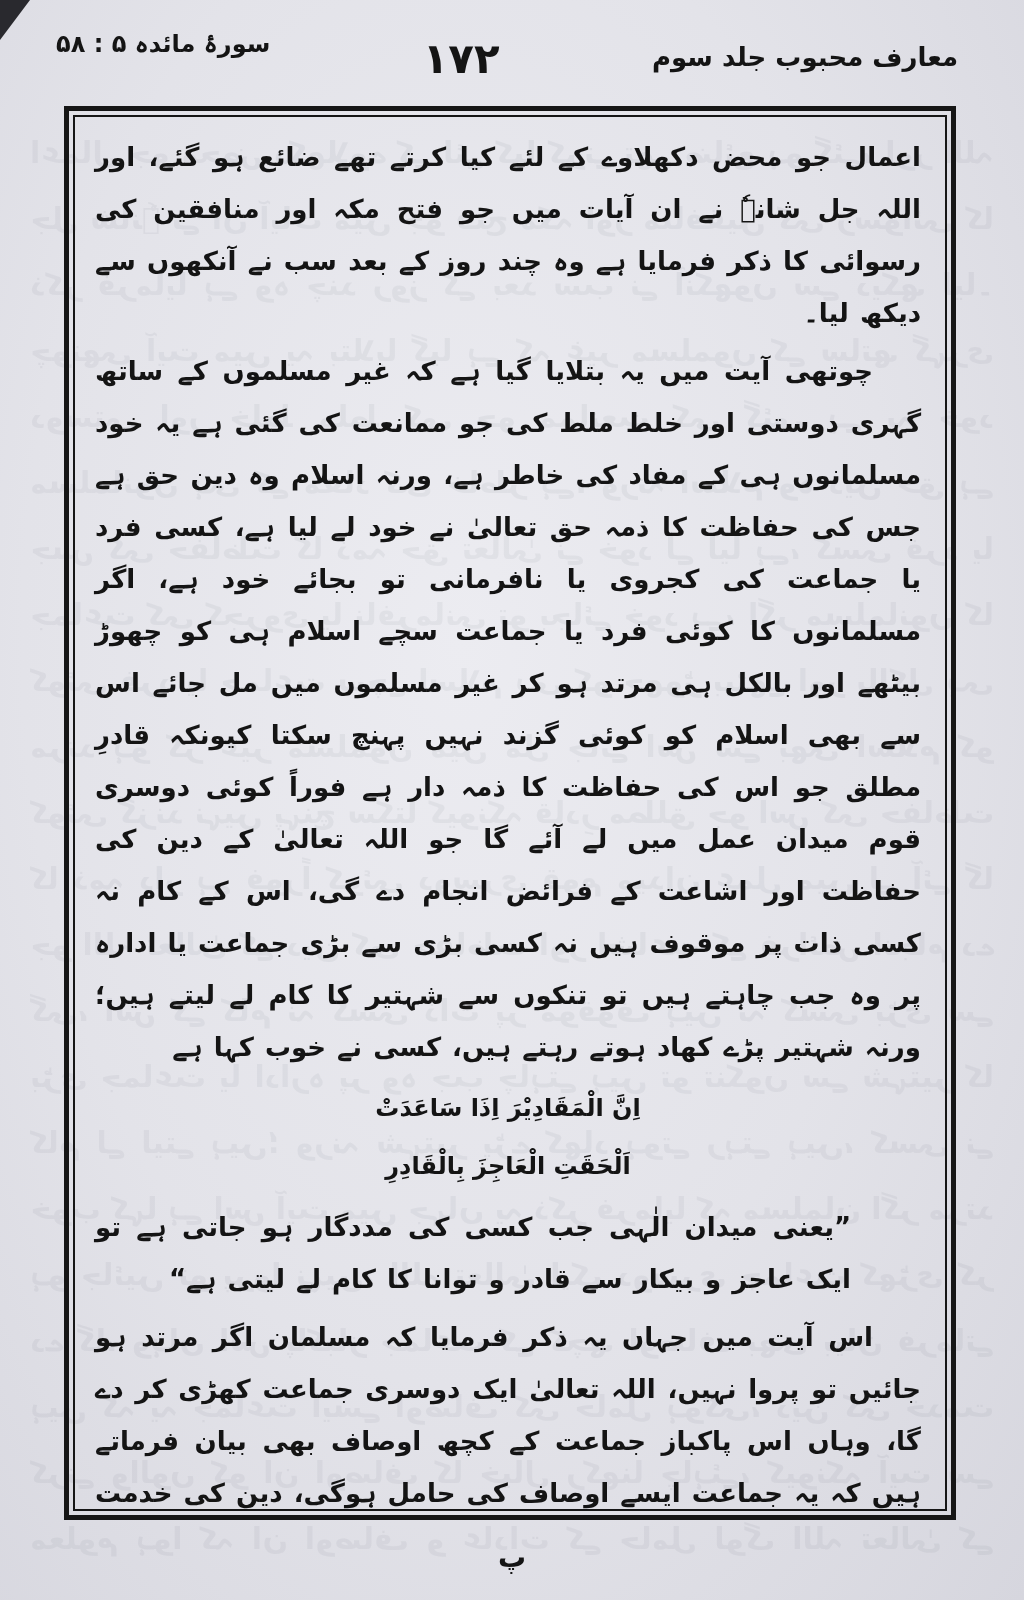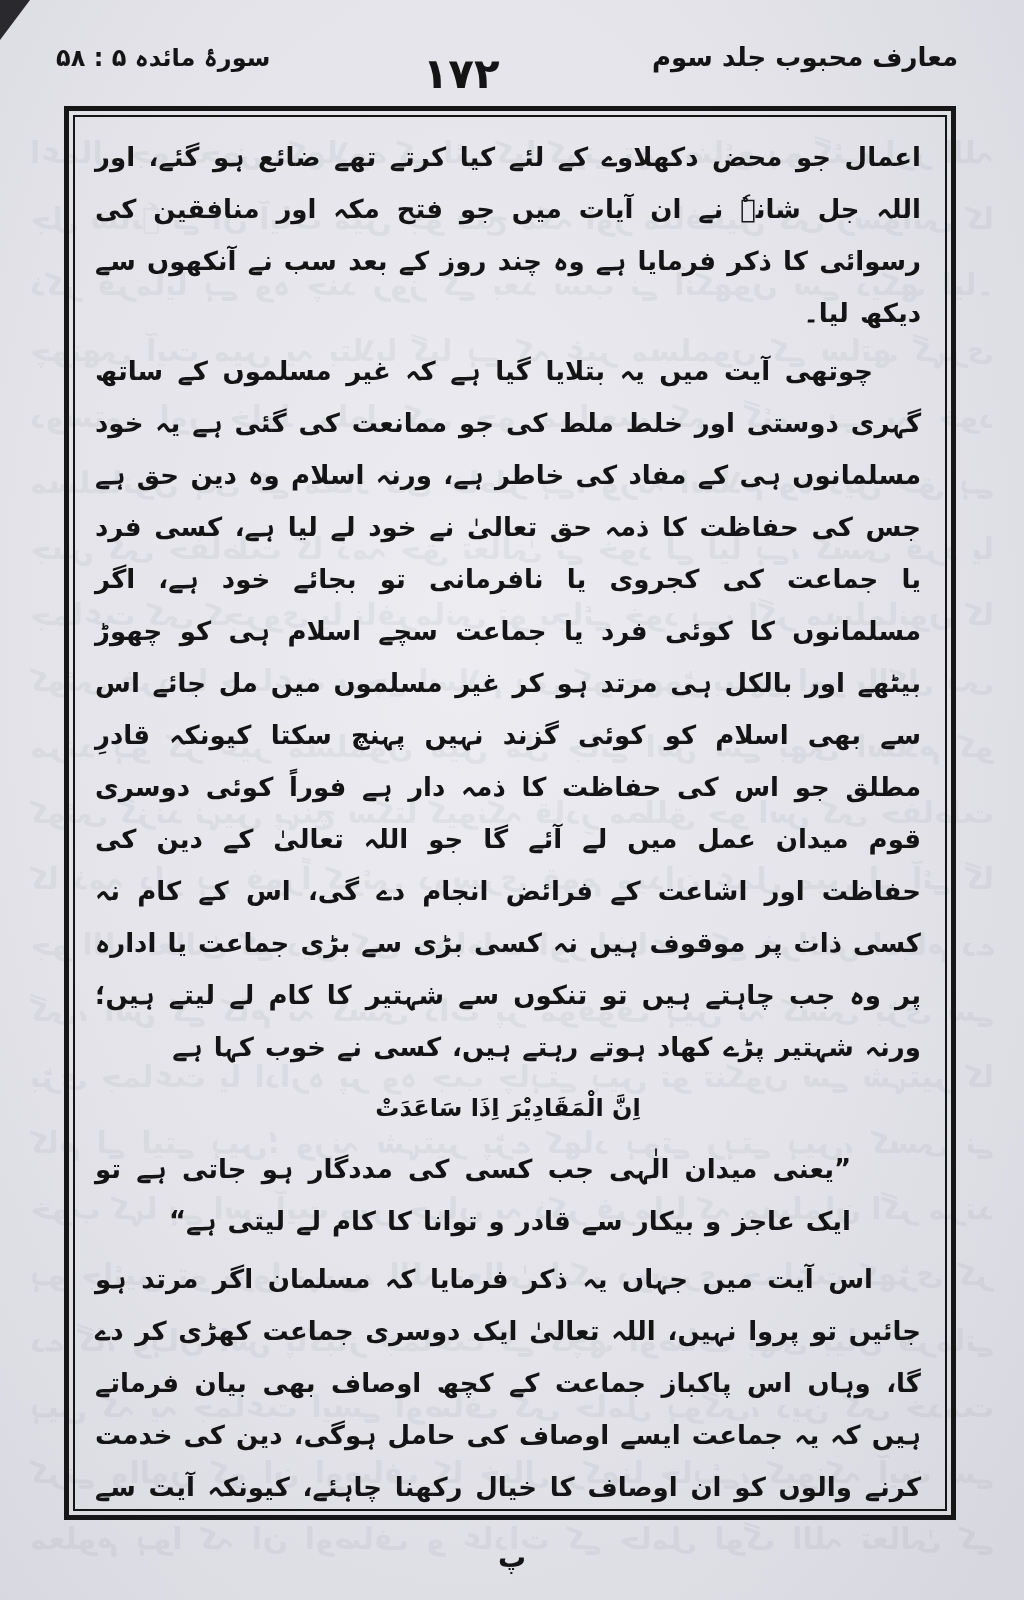--- a/index.html
+++ b/index.html
@@ -56,27 +56,26 @@
   }
   .book-title {
     font-size: 26px;
     font-weight: 700;
     margin-top: 12px;
     letter-spacing: 0;
   }
   .page-number {
     font-size: 42px;
     font-weight: 700;
-    margin-top: 19px;
+    margin-top: 4px;
     letter-spacing: 4px;
   }
   .surah-ref {
     font-size: 24px;
     font-weight: 700;
-    margin-top: 14px;
   }
   .frame {
     position: absolute;
     top: 106px; right: 68px; left: 64px; bottom: 80px;
     border: 5px solid #161616;
     padding: 4px;
     box-sizing: border-box;
     z-index: 1;
     background: transparent;
   }
@@ -134,20 +133,21 @@
 
   <div class="frame">
     <div class="frame-inner">
 
       <p class="para">اعمال جو محض دکھلاوے کے لئے کیا کرتے تھے ضائع ہو گئے، اور اللہ جل شانہٗ نے ان آیات میں جو فتح مکہ اور منافقین کی رسوائی کا ذکر فرمایا ہے وہ چند روز کے بعد سب نے آنکھوں سے دیکھ لیا۔</p>
 
       <p class="para indent">چوتھی آیت میں یہ بتلایا گیا ہے کہ غیر مسلموں کے ساتھ گہری دوستی اور خلط ملط کی جو ممانعت کی گئی ہے یہ خود مسلمانوں ہی کے مفاد کی خاطر ہے، ورنہ اسلام وہ دین حق ہے جس کی حفاظت کا ذمہ حق تعالیٰ نے خود لے لیا ہے، کسی فرد یا جماعت کی کجروی یا نافرمانی تو بجائے خود ہے، اگر مسلمانوں کا کوئی فرد یا جماعت سچے اسلام ہی کو چھوڑ بیٹھے اور بالکل ہی مرتد ہو کر غیر مسلموں میں مل جائے اس سے بھی اسلام کو کوئی گزند نہیں پہنچ سکتا کیونکہ قادرِ مطلق جو اس کی حفاظت کا ذمہ دار ہے فوراً کوئی دوسری قوم میدان عمل میں لے آئے گا جو اللہ تعالیٰ کے دین کی حفاظت اور اشاعت کے فرائض انجام دے گی، اس کے کام نہ کسی ذات پر موقوف ہیں نہ کسی بڑی سے بڑی جماعت یا ادارہ پر وہ جب چاہتے ہیں تو تنکوں سے شہتیر کا کام لے لیتے ہیں؛ ورنہ شہتیر پڑے کھاد ہوتے رہتے ہیں، کسی نے خوب کہا ہے</p>
 
       <div class="verse">
         <div>اِنَّ الْمَقَادِيْرَ اِذَا سَاعَدَتْ</div>
+        <div>اَلْحَقَتِ الْعَاجِزَ بِالْقَادِرِ</div>
       </div>
 
       <p class="para translation">”یعنی میدان الٰہی جب کسی کی مددگار ہو جاتی ہے تو ایک عاجز و بیکار سے قادر و توانا کا کام لے لیتی ہے“</p>
 
       <p class="para indent">اس آیت میں جہاں یہ ذکر فرمایا کہ مسلمان اگر مرتد ہو جائیں تو پروا نہیں، اللہ تعالیٰ ایک دوسری جماعت کھڑی کر دے گا، وہاں اس پاکباز جماعت کے کچھ اوصاف بھی بیان فرماتے ہیں کہ یہ جماعت ایسے اوصاف کی حامل ہوگی، دین کی خدمت کرنے والوں کو ان اوصاف کا خیال رکھنا چاہئے، کیونکہ آیت سے معلوم ہوا کہ ان اوصاف و عادات کے حامل لوگ اللہ تعالیٰ کے نزدیک مقبول و محبوب ہیں۔</p>
 
     </div>
   </div>
 
   <div class="catchword">پ</div>

